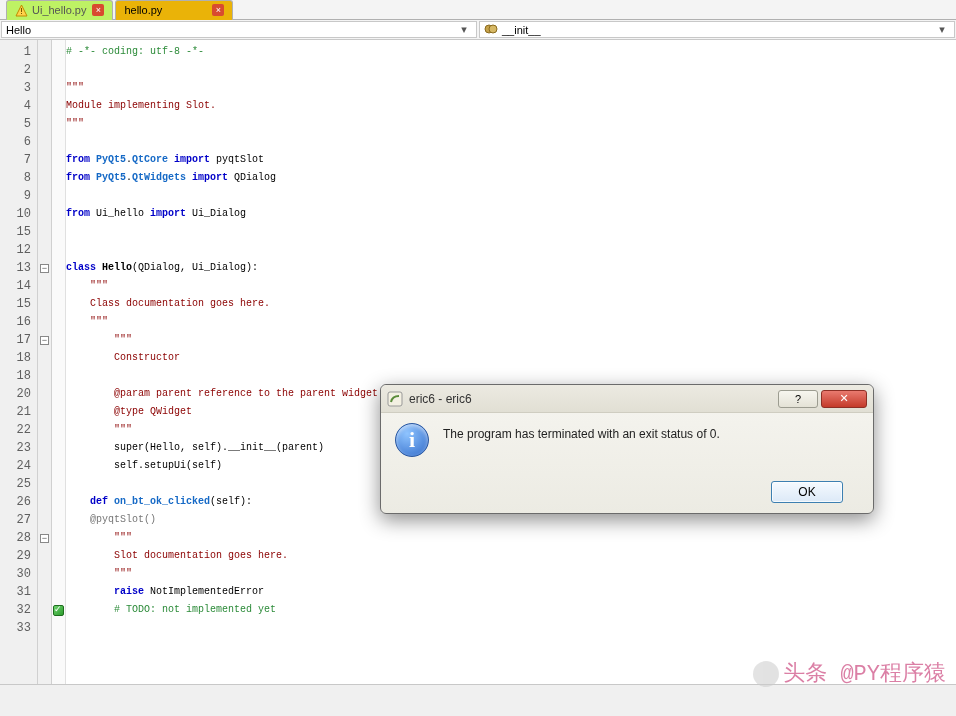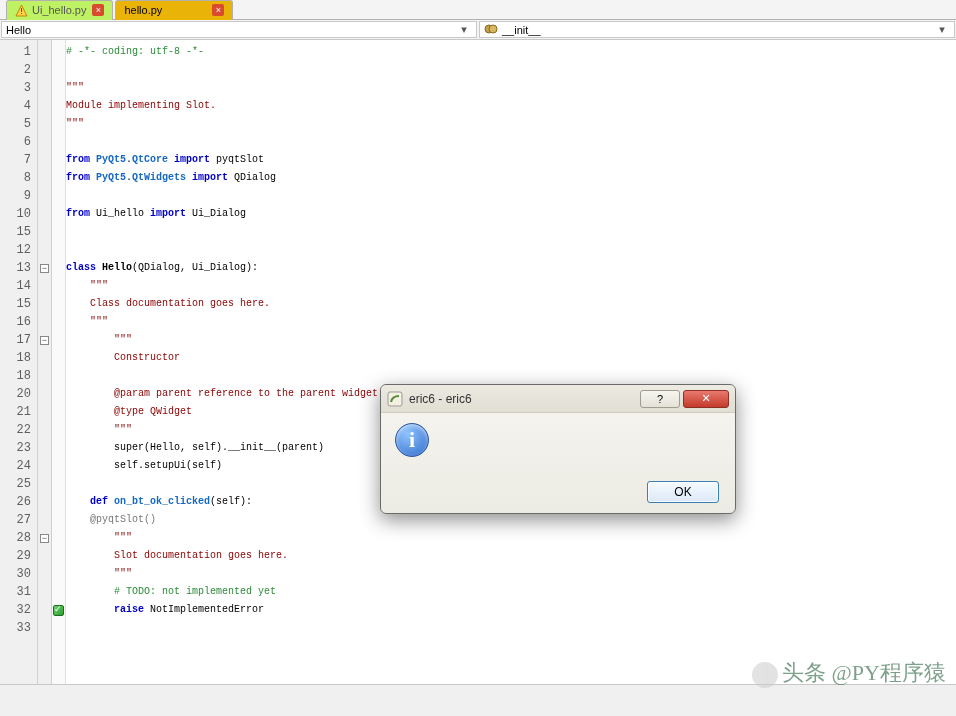--- a/index.html
+++ b/index.html
@@ -112,33 +112,33 @@
 
 .kw { color:#0000c8; font-weight:bold; }
 .cls { color:#000; font-weight:bold; }
 .fn  { color:#1569c6; font-weight:bold; }
 .str { color:#8b0000; }
 .com { color:#2c8b39; }
 .dec { color:#777; }
 .txt { color:#000; }
 .watermark {
   position:absolute; right:10px; bottom:28px;
-  font-size: 22px; color:#14532d; opacity:0.55;
-  font-family: Liberation Serif, serif;
+  font-size: 22px; color:#be185d; opacity:0.55;
+  font-family: Liberation Mono, monospace;
 }
 .watermark .av {
   display:inline-block; width:26px; height:26px; border-radius:50%; background:#ccc; vertical-align:middle; margin-right:4px;
 }
 .hscroll {
   position:absolute; left:0; right:0; bottom:0; height:16px;
   background:#f0f0f0; border-top:1px solid #c8c8c8;
 }
 
 .dialog {
-  position:absolute; left:380px; top:384px; width:356px; height:130px;
+  position:absolute; left:380px; top:384px; width:494px; height:130px;
   background: linear-gradient(#f6f5f0, #ecebe3);
   border: 1px solid #6b6b6b;
   border-radius: 6px;
   box-shadow: 0 6px 20px rgba(0,0,0,0.45), 0 0 0 4px rgba(255,255,255,0.15);
 }
 .dialog-titlebar {
   height:28px; display:flex; align-items:center;
   background: linear-gradient(#eceae1, #e1dfd4);
   border-bottom: 1px solid #cfcdc1;
   border-radius: 6px 6px 0 0;
@@ -162,21 +162,21 @@
 .info-icon {
   width:34px; height:34px; border-radius:50%;
   background: radial-gradient(circle at 35% 30%, #8fc4ff, #2f69c8);
   border:1px solid #2a57a0;
   display:flex; align-items:center; justify-content:center;
   color:#fff; font-family:Georgia,serif; font-weight:bold; font-size:22px;
   box-shadow: inset 0 2px 4px rgba(255,255,255,0.6);
 }
 .dialog-msg { font-size:12px; color:#222; padding-top:4px; }
 .dialog-footer {
-  position:absolute; bottom:10px; right:16px;margin-top:20px;
+  position:absolute; bottom:10px; right:30px;margin-top:20px;
 }
 .ok-btn {
   width:72px; height:22px;
   background:linear-gradient(#f5faff,#dce9f7);
   border:1px solid #3c7fb1; border-radius:3px;
   font-size:12px; color:#000; cursor:pointer;
   box-shadow: inset 0 0 0 1px rgba(255,255,255,0.7);
 }
 .bookmark {
   width:11px; height:11px;
@@ -362,22 +362,22 @@
       <div class="code-line"><span class="str">        @type QWidget</span></div>
       <div class="code-line"><span class="str">        """</span></div>
       <div class="code-line"><span class="txt">        super(Hello, self).__init__(parent)</span></div>
       <div class="code-line"><span class="txt">        self.setupUi(self)</span></div>
       <div class="code-line"><span class="txt">    </span></div>
       <div class="code-line"><span class="txt">    </span><span class="kw">def </span><span class="fn">on_bt_ok_clicked</span><span class="txt">(self):</span></div>
       <div class="code-line"><span class="txt">    </span><span class="dec">@pyqtSlot()</span></div>
       <div class="code-line"><span class="str">        """</span></div>
       <div class="code-line"><span class="str">        Slot documentation goes here.</span></div>
       <div class="code-line"><span class="str">        """</span></div>
+      <div class="code-line"><span class="txt">        </span><span class="kw">raise </span><span class="txt">NotImplementedError</span></div>
       <div class="code-line"><span class="txt">        </span><span class="com"># TODO: not implemented yet</span></div>
-      <div class="code-line"><span class="txt">        </span><span class="kw">raise </span><span class="txt">NotImplementedError</span></div>
     </div>
   <div class="hscroll"></div>
 </div>
 
 <div class="dialog">
   <div class="dialog-titlebar">
     <span class="app-icon">
       <svg width="16" height="16" viewBox="0 0 16 16">
           <rect x="1" y="1" width="14" height="14" rx="2" fill="#f3f0e2" stroke="#999"></rect>
           <path d="M4 11 C5 6 8 5 12 5" stroke="#5a8b3a" stroke-width="2" fill="none"></path>
@@ -389,20 +389,21 @@
         <span>?</span>
       </div>
     <div class="win-btn close">
         <span>✕</span>
       </div>
   </div>
   <div class="dialog-body">
     <div class="info-icon">
         <span>i</span>
       </div>
+    <div class="dialog-msg">The program has terminated with an exit status of 0.</div>
   </div>
   <div class="dialog-footer">
     <button class="ok-btn">OK</button>
   </div>
 </div>
 
 <div class="watermark">
   <span class="av"></span><span>头条 @PY程序猿</span>
 </div>
 

